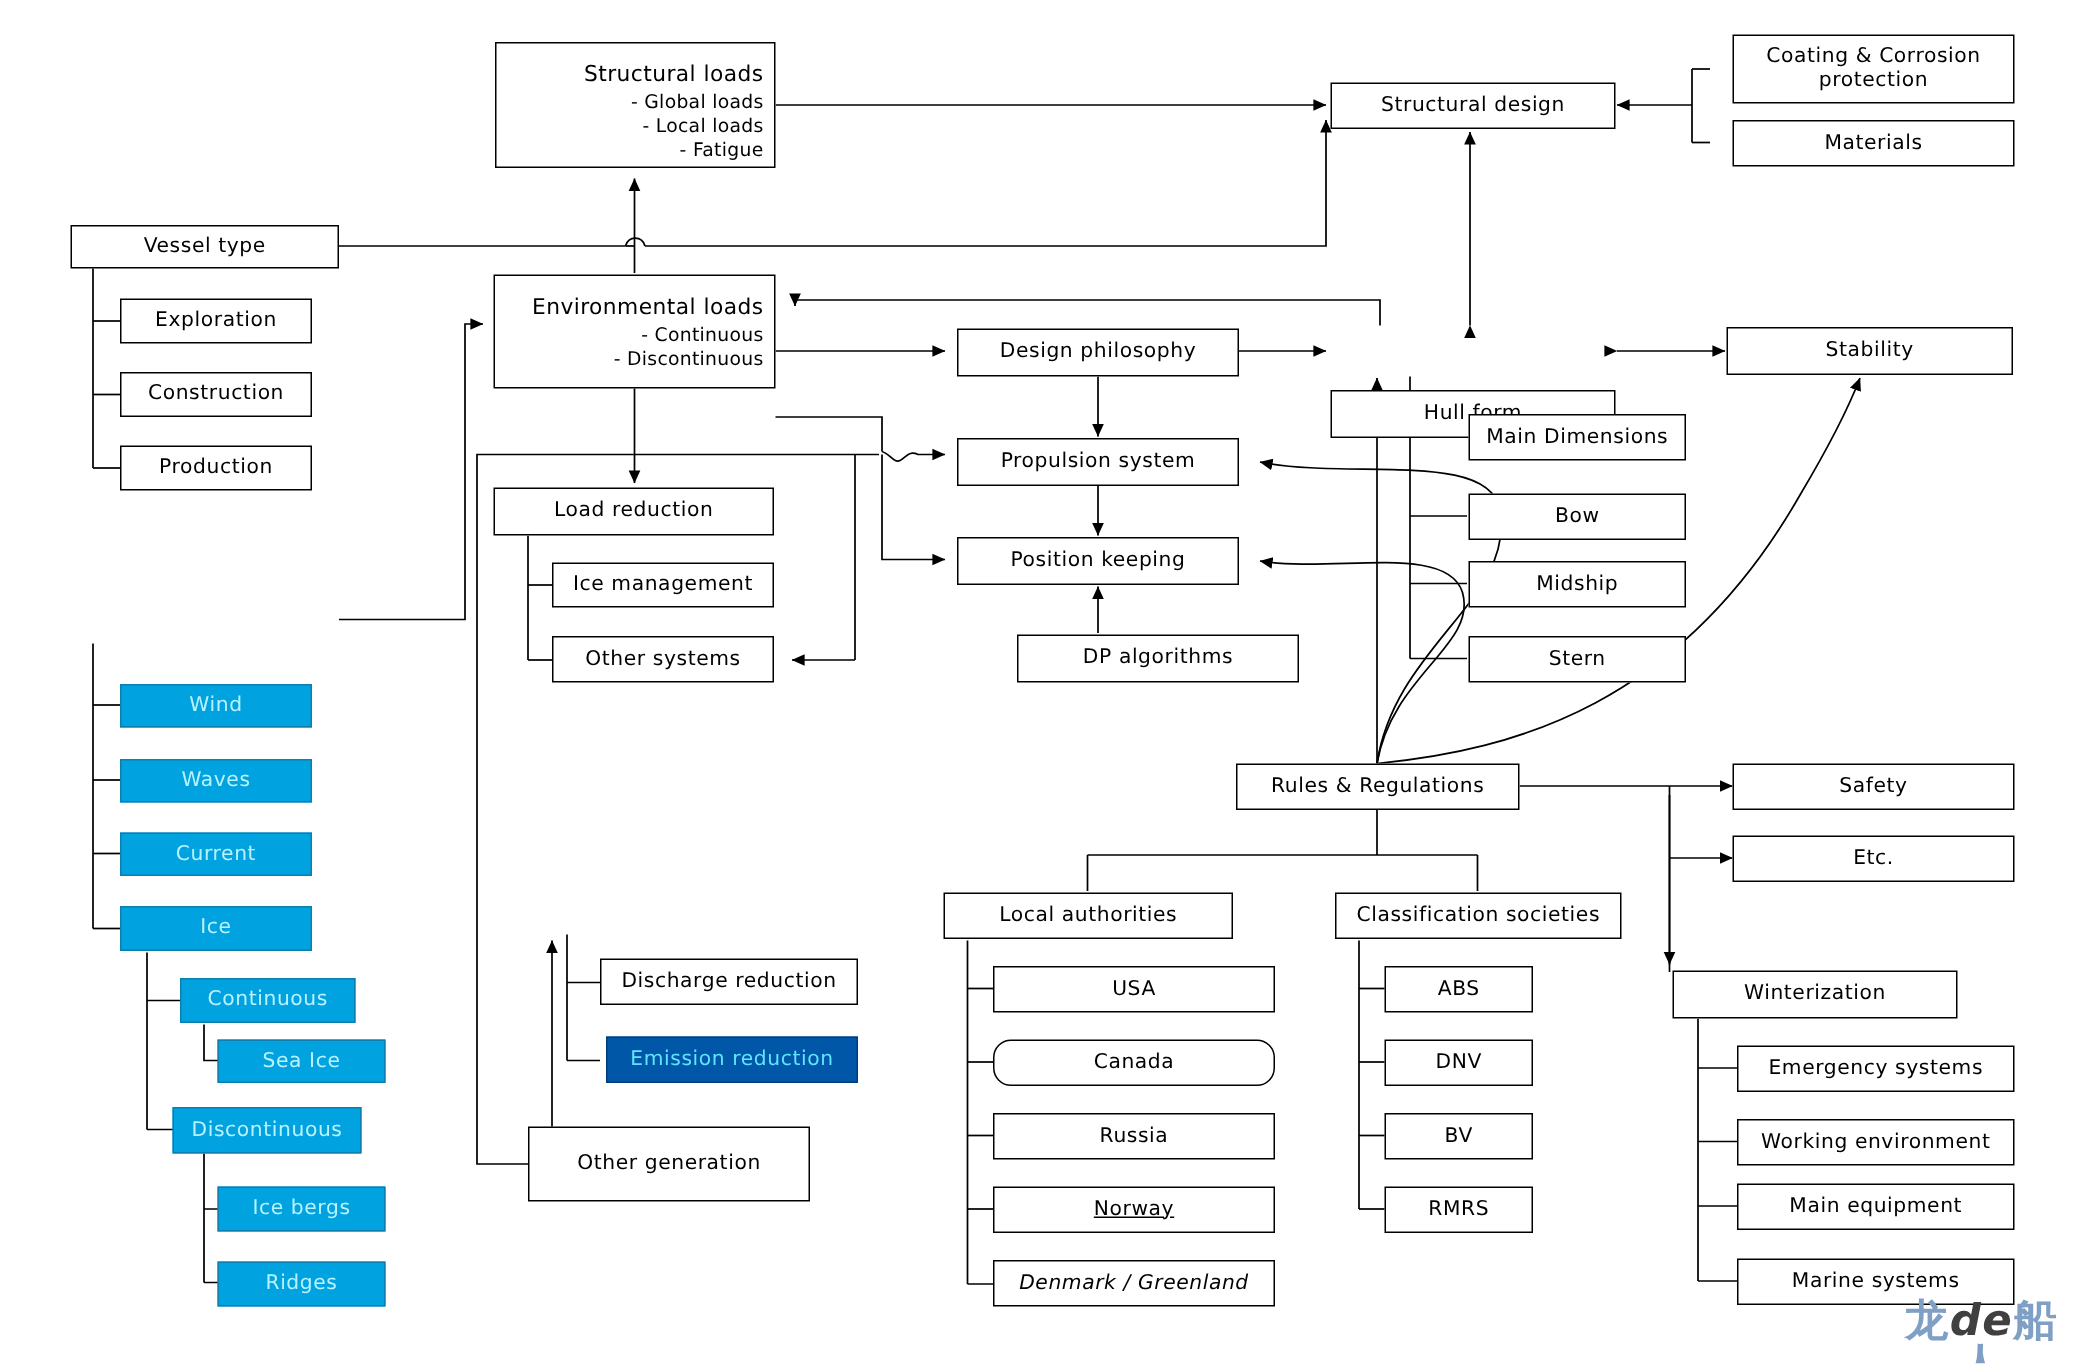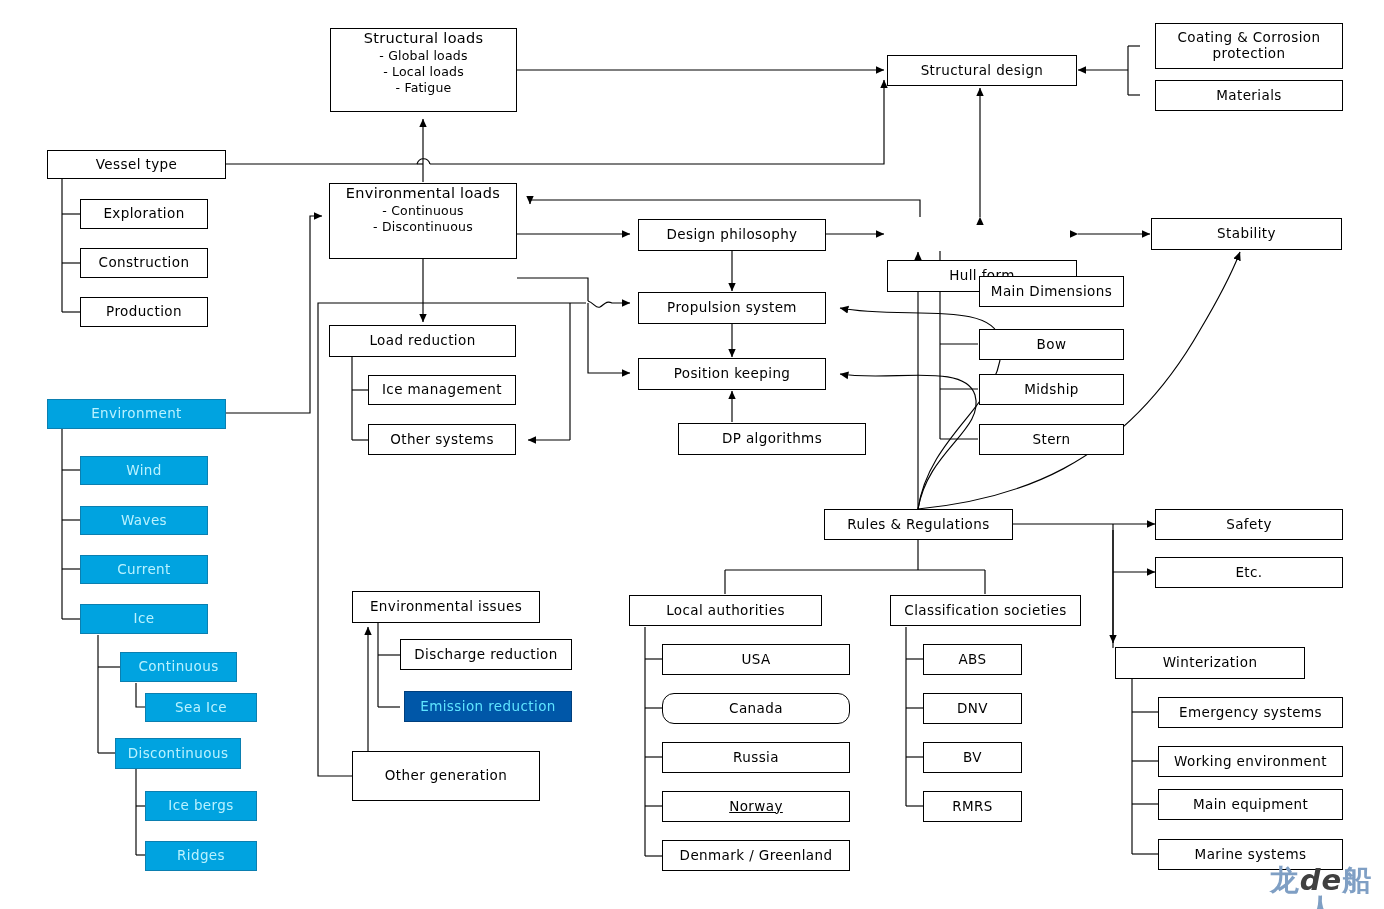--- a/index.html
+++ b/index.html
@@ -20,22 +20,22 @@
     letter-spacing:.4px;
     display:flex;
     align-items:center;
     justify-content:center;
     text-align:center;
     line-height:1.18;
     white-space:pre;
   }
   .box.multi{
     display:block;
-    padding:1px 7px 4px 7px;
-    text-align:center;
+    padding:13px 7px 4px 7px;
+    text-align:right;
     white-space:normal;
   }
   .box.multi .hd{font-size:14.5px;display:block;margin-bottom:1px;letter-spacing:.3px;}
   .box.multi .li{font-size:12.5px;display:block;letter-spacing:.2px;line-height:1.27;}
   .box.wrap{white-space:normal;padding:2px 4px;}
   .cyan{background:#00a3e0;color:#b9f2ff;border-color:#0b7fb0;}
   .navy{background:#0057a8;color:#5fe5ff;border-color:#003f7d;}
   svg.links{position:absolute;left:0;top:0;width:1384px;height:909px;pointer-events:none;}
   .wm{
     position:absolute;
@@ -196,42 +196,40 @@
     <span class="li">- Global loads</span>
     <span class="li">- Local loads</span>
     <span class="li">- Fatigue</span>
   </div>
 
   <div class="box" style="left:47px;top:150px;width:179px;height:29px;">Vessel type</div>
   <div class="box" style="left:80px;top:199px;width:128px;height:30px;">Exploration</div>
   <div class="box" style="left:80px;top:248px;width:128px;height:30px;">Construction</div>
   <div class="box" style="left:80px;top:297px;width:128px;height:30px;">Production</div>
 
-  <div class="box cyan" style="left:47px;top:399px;width:179px;height:30px;">Environment</div>
   <div class="box cyan" style="left:80px;top:456px;width:128px;height:29px;">Wind</div>
   <div class="box cyan" style="left:80px;top:506px;width:128px;height:29px;">Waves</div>
   <div class="box cyan" style="left:80px;top:555px;width:128px;height:29px;">Current</div>
   <div class="box cyan" style="left:80px;top:604px;width:128px;height:30px;">Ice</div>
   <div class="box cyan" style="left:120px;top:652px;width:117px;height:30px;">Continuous</div>
   <div class="box cyan" style="left:145px;top:693px;width:112px;height:29px;">Sea Ice</div>
   <div class="box cyan" style="left:115px;top:738px;width:126px;height:31px;">Discontinuous</div>
   <div class="box cyan" style="left:145px;top:791px;width:112px;height:30px;">Ice bergs</div>
   <div class="box cyan" style="left:145px;top:841px;width:112px;height:30px;">Ridges</div>
 
   <div class="box multi" style="left:329px;top:183px;width:188px;height:76px;">
     <span class="hd">Environmental loads</span>
     <span class="li">- Continuous</span>
     <span class="li">- Discontinuous</span>
   </div>
 
   <div class="box" style="left:329px;top:325px;width:187px;height:32px;">Load reduction</div>
   <div class="box" style="left:368px;top:375px;width:148px;height:30px;">Ice management</div>
   <div class="box" style="left:368px;top:424px;width:148px;height:31px;">Other systems</div>
 
-  <div class="box" style="left:352px;top:591px;width:188px;height:32px;">Environmental issues</div>
   <div class="box" style="left:400px;top:639px;width:172px;height:31px;">Discharge reduction</div>
   <div class="box navy" style="left:404px;top:691px;width:168px;height:31px;">Emission reduction</div>
   <div class="box" style="left:352px;top:751px;width:188px;height:50px;">Other generation</div>
 
   <div class="box" style="left:638px;top:219px;width:188px;height:32px;">Design philosophy</div>
   <div class="box" style="left:638px;top:292px;width:188px;height:32px;">Propulsion system</div>
   <div class="box" style="left:638px;top:358px;width:188px;height:32px;">Position keeping</div>
   <div class="box" style="left:638px;top:423px;width:188px;height:32px;margin-left:40px;">DP algorithms</div>
 
   <div class="box" style="left:887px;top:55px;width:190px;height:31px;">Structural design</div>
@@ -247,21 +245,21 @@
 
   <div class="box" style="left:1151px;top:218px;width:191px;height:32px;">Stability</div>
 
   <div class="box" style="left:824px;top:509px;width:189px;height:31px;">Rules &amp; Regulations</div>
 
   <div class="box" style="left:629px;top:595px;width:193px;height:31px;">Local authorities</div>
   <div class="box" style="left:662px;top:644px;width:188px;height:31px;">USA</div>
   <div class="box" style="left:662px;top:693px;width:188px;height:31px;border-radius:12px;">Canada</div>
   <div class="box" style="left:662px;top:742px;width:188px;height:31px;">Russia</div>
   <div class="box" style="left:662px;top:791px;width:188px;height:31px;text-decoration:underline;">Norway</div>
-  <div class="box" style="left:662px;top:840px;width:188px;height:31px;">Denmark / Greenland</div>
+  <div class="box" style="left:662px;top:840px;width:188px;height:31px;font-style:italic;">Denmark / Greenland</div>
 
   <div class="box" style="left:890px;top:595px;width:191px;height:31px;">Classification societies</div>
   <div class="box" style="left:923px;top:644px;width:99px;height:31px;">ABS</div>
   <div class="box" style="left:923px;top:693px;width:99px;height:31px;">DNV</div>
   <div class="box" style="left:923px;top:742px;width:99px;height:31px;">BV</div>
   <div class="box" style="left:923px;top:791px;width:99px;height:31px;">RMRS</div>
 
   <div class="box" style="left:1155px;top:509px;width:188px;height:31px;">Safety</div>
   <div class="box" style="left:1155px;top:557px;width:188px;height:31px;">Etc.</div>
 

